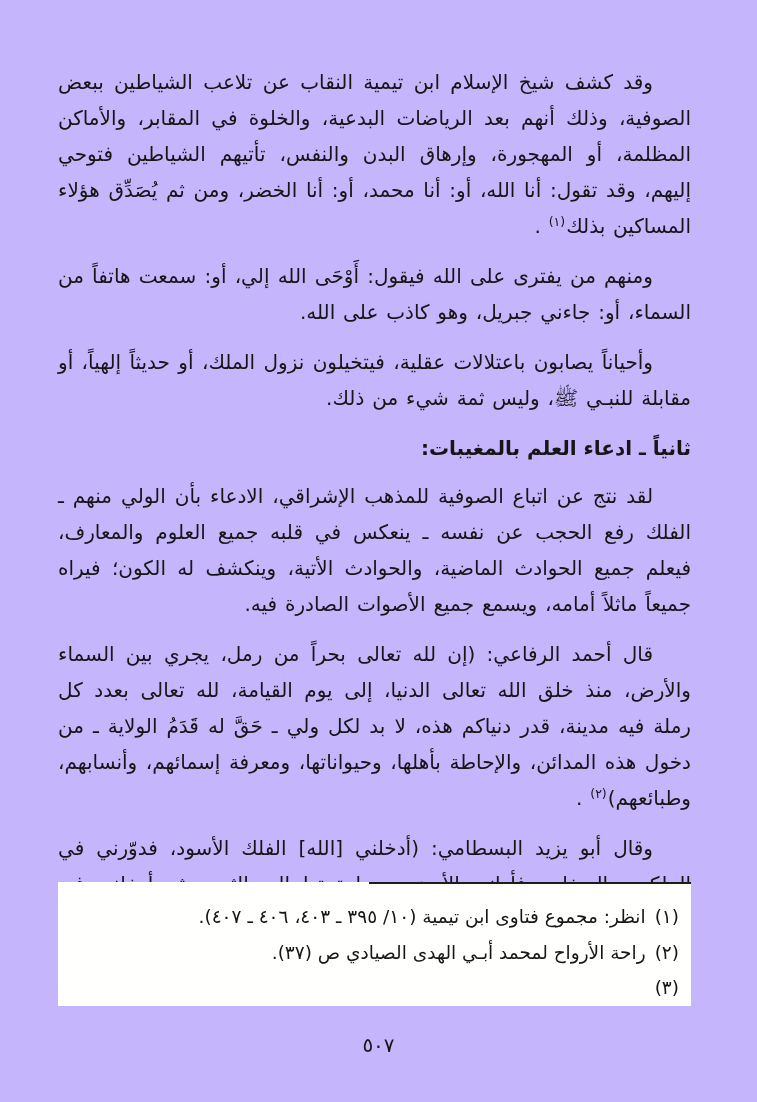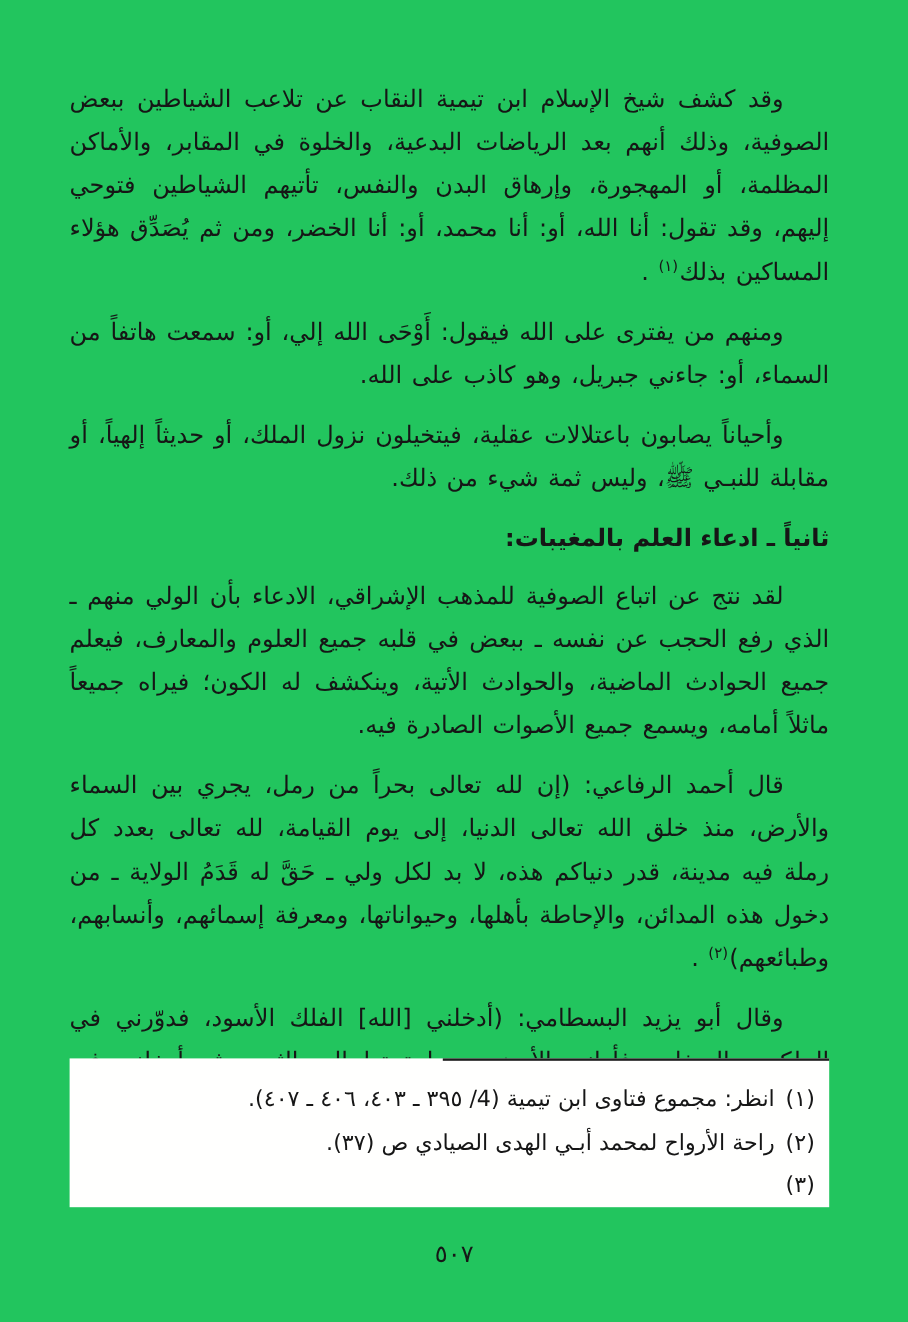--- a/index.html
+++ b/index.html
@@ -7,21 +7,21 @@
   body {
     width: 757px; height: 1102px;
     background: #ffffff;
     font-family: "DejaVu Sans", sans-serif;
     color: #161616;
     overflow: hidden;
   }
   .page {
     position: relative;
     width: 757px; height: 1102px;
-    background: #22c55e;
+    background: #c4b5fd;
     direction: rtl;
     overflow: hidden;
   }
   .main {
     position: absolute;
     top: 0; right: 0; left: 0;
     height: 882px;
     overflow: hidden;
     padding: 64px 66px 0 58px;
   }
@@ -84,34 +84,34 @@
   <div class="main">
 
     <p><span>وقد كشف شيخ الإسلام ابن تيمية النقاب عن تلاعب الشياطين ببعض الصوفية، وذلك أنهم بعد الرياضات البدعية، والخلوة في المقابر، والأماكن المظلمة، أو المهجورة، وإرهاق البدن والنفس، تأتيهم الشياطين فتوحي إليهم، وقد تقول: أنا الله، أو: أنا محمد، أو: أنا الخضر، ومن ثم يُصَدِّق هؤلاء المساكين بذلك</span><sup class="fn-mark">(١)</sup><span> .</span></p>
 
     <p><span>ومنهم من يفترى على الله فيقول: أَوْحَى الله إلي، أو: سمعت هاتفاً من السماء، أو: جاءني جبريل، وهو كاذب على الله.</span></p>
 
     <p><span>وأحياناً يصابون باعتلالات عقلية، فيتخيلون نزول الملك، أو حديثاً إلهياً، أو مقابلة للنبـي ﷺ، وليس ثمة شيء من ذلك.</span></p>
 
     <h2 class="heading">ثانياً ـ ادعاء العلم بالمغيبات:</h2>
 
-    <p><span>لقد نتج عن اتباع الصوفية للمذهب الإشراقي، الادعاء بأن الولي منهم ـ الذي رفع الحجب عن نفسه ـ ببعض في قلبه جميع العلوم والمعارف، فيعلم جميع الحوادث الماضية، والحوادث الأتية، وينكشف له الكون؛ فيراه جميعاً ماثلاً أمامه، ويسمع جميع الأصوات الصادرة فيه.</span></p>
+    <p><span>لقد نتج عن اتباع الصوفية للمذهب الإشراقي، الادعاء بأن الولي منهم ـ الفلك رفع الحجب عن نفسه ـ ينعكس في قلبه جميع العلوم والمعارف، فيعلم جميع الحوادث الماضية، والحوادث الأتية، وينكشف له الكون؛ فيراه جميعاً ماثلاً أمامه، ويسمع جميع الأصوات الصادرة فيه.</span></p>
 
     <p><span>قال أحمد الرفاعي: (إن لله تعالى بحراً من رمل، يجري بين السماء والأرض، منذ خلق الله تعالى الدنيا، إلى يوم القيامة، لله تعالى بعدد كل رملة فيه مدينة، قدر دنياكم هذه، لا بد لكل ولي ـ حَقَّ له قَدَمُ الولاية ـ من دخول هذه المدائن، والإحاطة بأهلها، وحيواناتها، ومعرفة إسمائهم، وأنسابهم، وطبائعهم)</span><sup class="fn-mark">(٢)</sup><span> .</span></p>
 
     <p><span>وقال أبو يزيد البسطامي: (أدخلني [الله] الفلك الأسود، فدوّرني في الملكوت السفلي، فأراني الأرضين وما تحتها إلى الثرى، ثم أدخلني في الفلك العلوي، فطوّف بـي في السمٰوات، وأراني ما فيها من الجنان إلى العرش، ثم أوقفني بين يديه)</span></p>
 
   </div>
 
   <div class="footer">
     <div class="fn-sep"></div>
 
     <div class="footnote">
       <span class="fn-num">(١)</span>
-      <span class="fn-text">انظر: مجموع فتاوى ابن تيمية (4/ ٣٩٥ ـ ٤٠٣، ٤٠٦ ـ ٤٠٧).</span>
+      <span class="fn-text">انظر: مجموع فتاوى ابن تيمية (١٠/ ٣٩٥ ـ ٤٠٣، ٤٠٦ ـ ٤٠٧).</span>
     </div>
 
     <div class="footnote">
       <span class="fn-num">(٢)</span>
       <span class="fn-text">راحة الأرواح لمحمد أبـي الهدى الصيادي ص (٣٧).</span>
     </div>
 
     <div class="footnote">
       <span class="fn-num">(٣)</span>
     </div>

